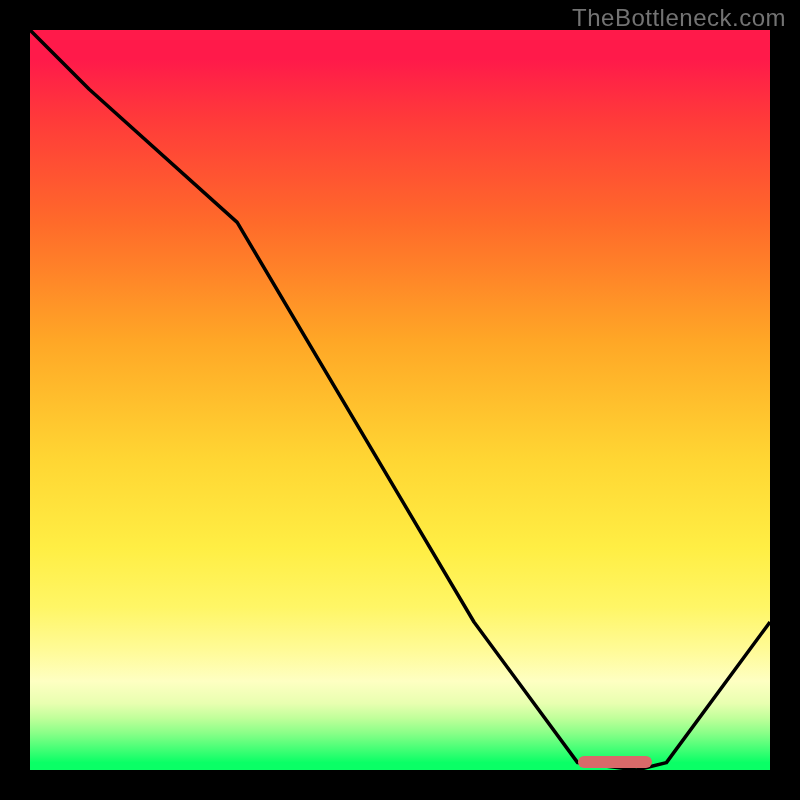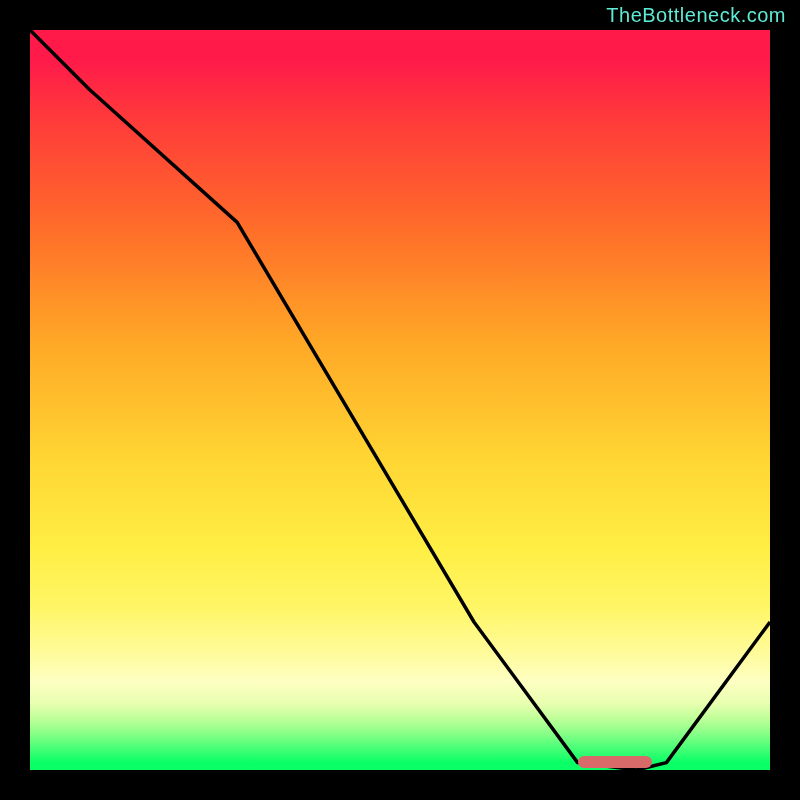--- a/index.html
+++ b/index.html
@@ -7,22 +7,22 @@
     width: 800px;
     height: 800px;
     background: #000;
     position: relative;
     font-family: Arial, sans-serif;
   }
   .watermark {
     position: absolute;
     top: 4px;
     right: 14px;
-    color: #5eead4;
-    font-size: 20px;
+    color: #737373;
+    font-size: 24px;
     font-weight: 500;
     z-index: 10;
     letter-spacing: 0.5px;
   }
   .plot-area {
     position: absolute;
     left: 30px;
     top: 30px;
     width: 740px;
     height: 740px;

